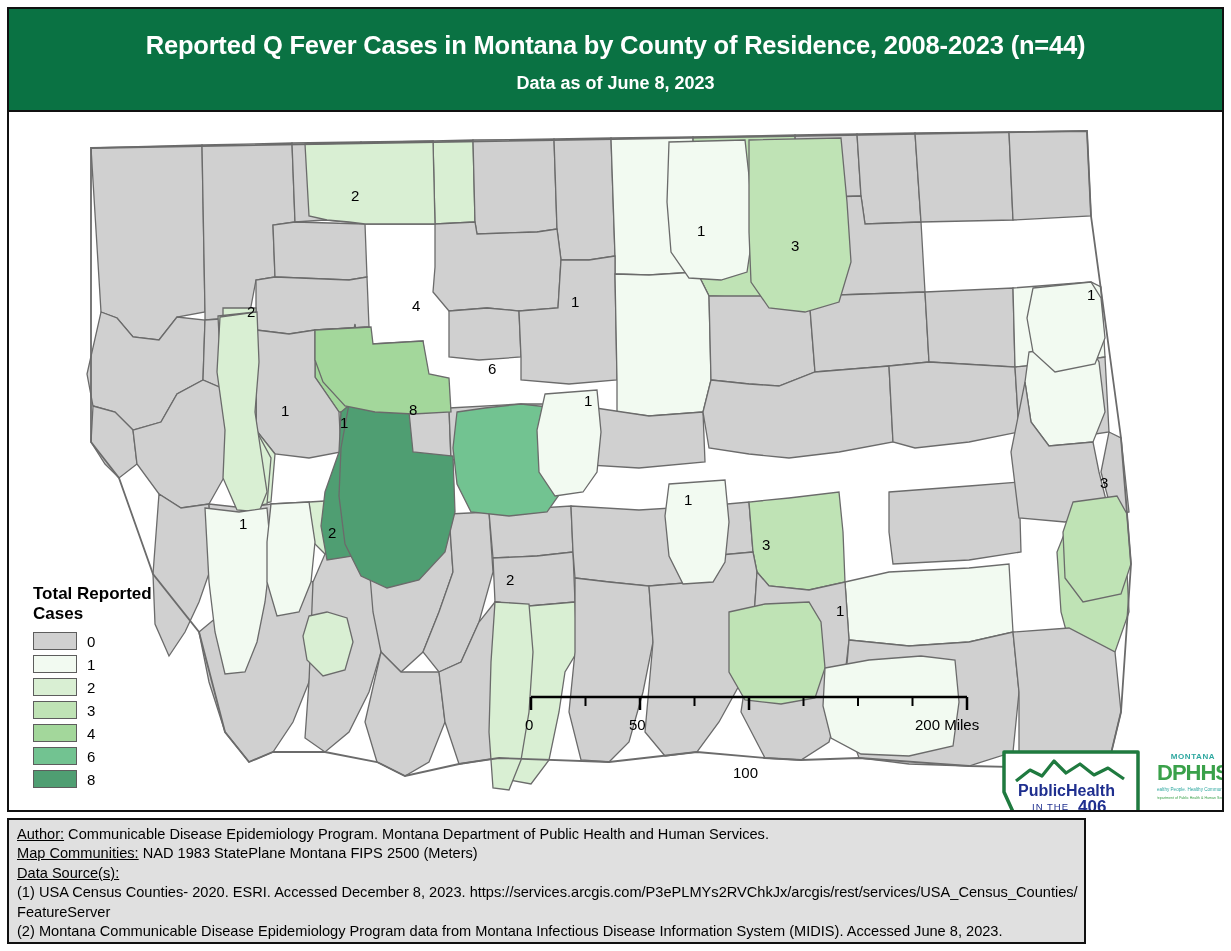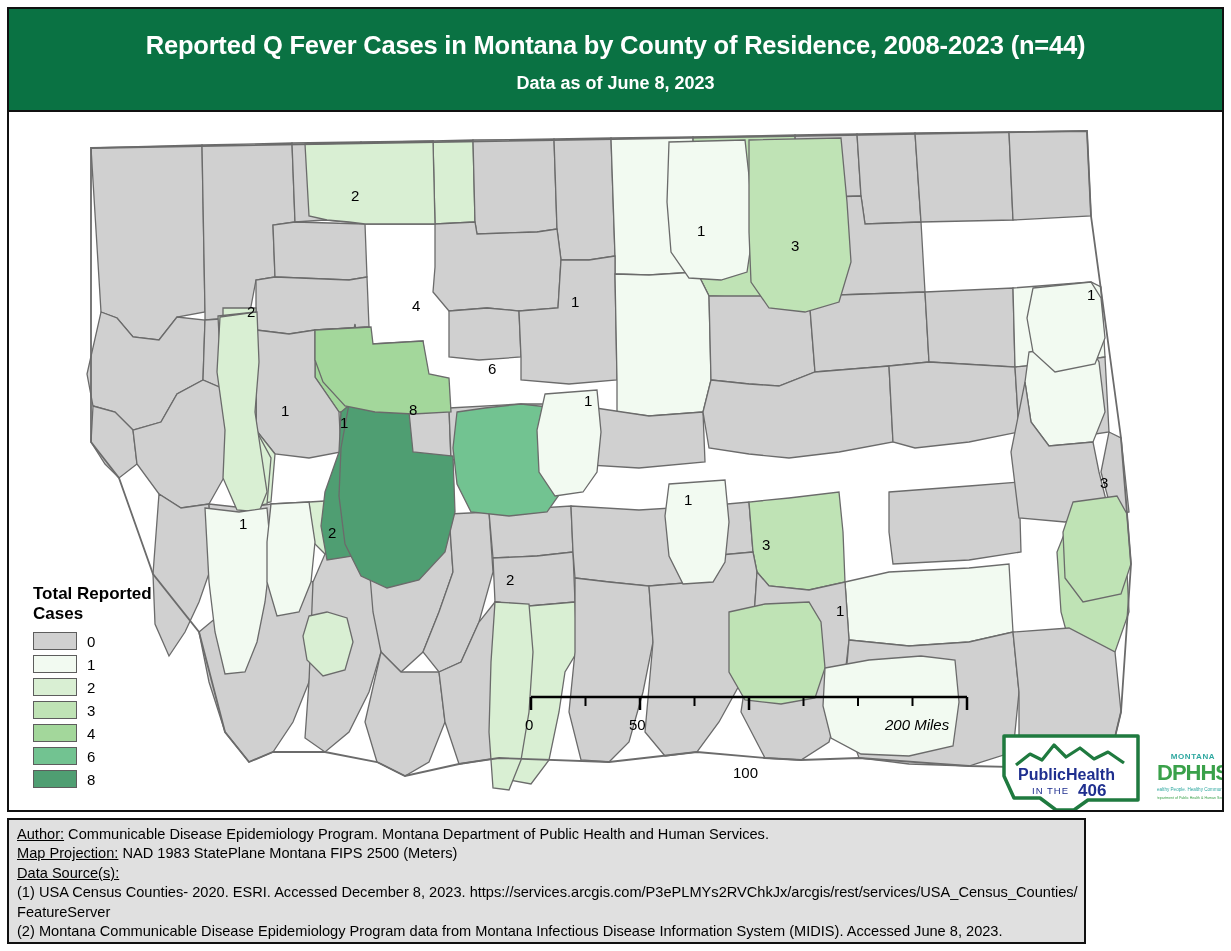--- a/index.html
+++ b/index.html
@@ -48,21 +48,21 @@
     margin-right:10px;
   }
   .legend-label{font-size:15px;line-height:1;}
 
   
   .scalebar{position:absolute;left:520px;top:583px;width:440px;}
   .scale-labels{position:relative;height:20px;margin-top:1px;font-size:15px;}
   .scale-labels span{position:absolute;top:0;white-space:nowrap;}
 
   
-  .logo-ph{position:absolute;left:987px;top:620px;width:150px;height:82px;}
+  .logo-ph{position:absolute;left:987px;top:636px;width:150px;height:82px;}
   .logo-dphhs{position:absolute;left:1148px;top:634px;width:72px;height:62px;}
 
   
   .footer{
     position:absolute;left:7px;top:818px;width:1217px;height:126px;
     box-sizing:border-box;display:flex;
   }
   .footer-left{
     flex:0 0 1010px;background:#e0e0e0;border:2px solid #111;box-sizing:border-box;
     padding:5px 6px 3px 8px;
@@ -341,21 +341,21 @@
         <line x1="220" y1="2" x2="220" y2="15" stroke="#000" stroke-width="2.5"></line>
         <line x1="274.5" y1="2" x2="274.5" y2="11" stroke="#000" stroke-width="2"></line>
         <line x1="329" y1="2" x2="329" y2="11" stroke="#000" stroke-width="2"></line>
         <line x1="383.5" y1="2" x2="383.5" y2="11" stroke="#000" stroke-width="2"></line>
         <line x1="438" y1="2" x2="438" y2="15" stroke="#000" stroke-width="2.5"></line>
       </svg>
       <div class="scale-labels">
         <span style="left:-4px;">0</span>
         <span style="left:100px;">50</span>
         <span style="left:204px;margin-top:48px;">100</span>
-        <span style="left:356px;font-style:italic;">200 Miles</span>
+        <span style="left:386px;">200 Miles</span>
       </div>
     </div>
 
     <div class="logo-ph">
       <svg width="150" height="82" viewBox="0 0 150 82">
         <path d="M8,4 L142,4 L142,68 L92,68 L78,78 L60,78 L44,66 L18,66 L8,44 Z" fill="#ffffff" stroke="#1f7a3f" stroke-width="3.5" stroke-linejoin="round"></path>
         <polyline points="20,33 34,22 46,28 58,13 70,25 84,16 98,27 112,20 128,31" fill="none" stroke="#1f7a3f" stroke-width="3.2" stroke-linejoin="round"></polyline>
         <text x="22" y="48" font-family="Liberation Sans, sans-serif" font-size="16" font-weight="bold" fill="#1f2f8f">Public</text>
         <text x="70" y="48" font-family="Liberation Sans, sans-serif" font-size="16" font-weight="bold" fill="#1f2f8f">Health</text>
         <text x="36" y="62" font-family="Liberation Sans, sans-serif" font-size="9.5" letter-spacing="1" fill="#1f2f8f">IN THE</text>
@@ -373,21 +373,21 @@
     </div>
 
   </div>
 
   <div class="footer">
     <div class="footer-left">
       <div class="f-line">
         <span class="u">Author:</span><span> Communicable Disease Epidemiology Program. Montana Department of Public Health and Human Services.</span>
       </div>
       <div class="f-line">
-        <span class="u">Map Projection:</span><span> NAD 1983 StatePlane Montana FIPS 2500 (Meters)</span>
+        <span class="u">Map Communities:</span><span> NAD 1983 StatePlane Montana FIPS 2500 (Meters)</span>
       </div>
       <div class="f-line">
         <span class="u">Data Source(s):</span>
       </div>
       <div class="f-line">(1) USA Census Counties- 2020. ESRI. Accessed December 8, 2023. https://services.arcgis.com/P3ePLMYs2RVChkJx/arcgis/rest/services/USA_Census_Counties/</div>
       <div class="f-line">FeatureServer</div>
       <div class="f-line">(2) Montana Communicable Disease Epidemiology Program data from Montana Infectious Disease Information System (MIDIS). Accessed June 8, 2023.</div>
     </div>
   </div>
 

